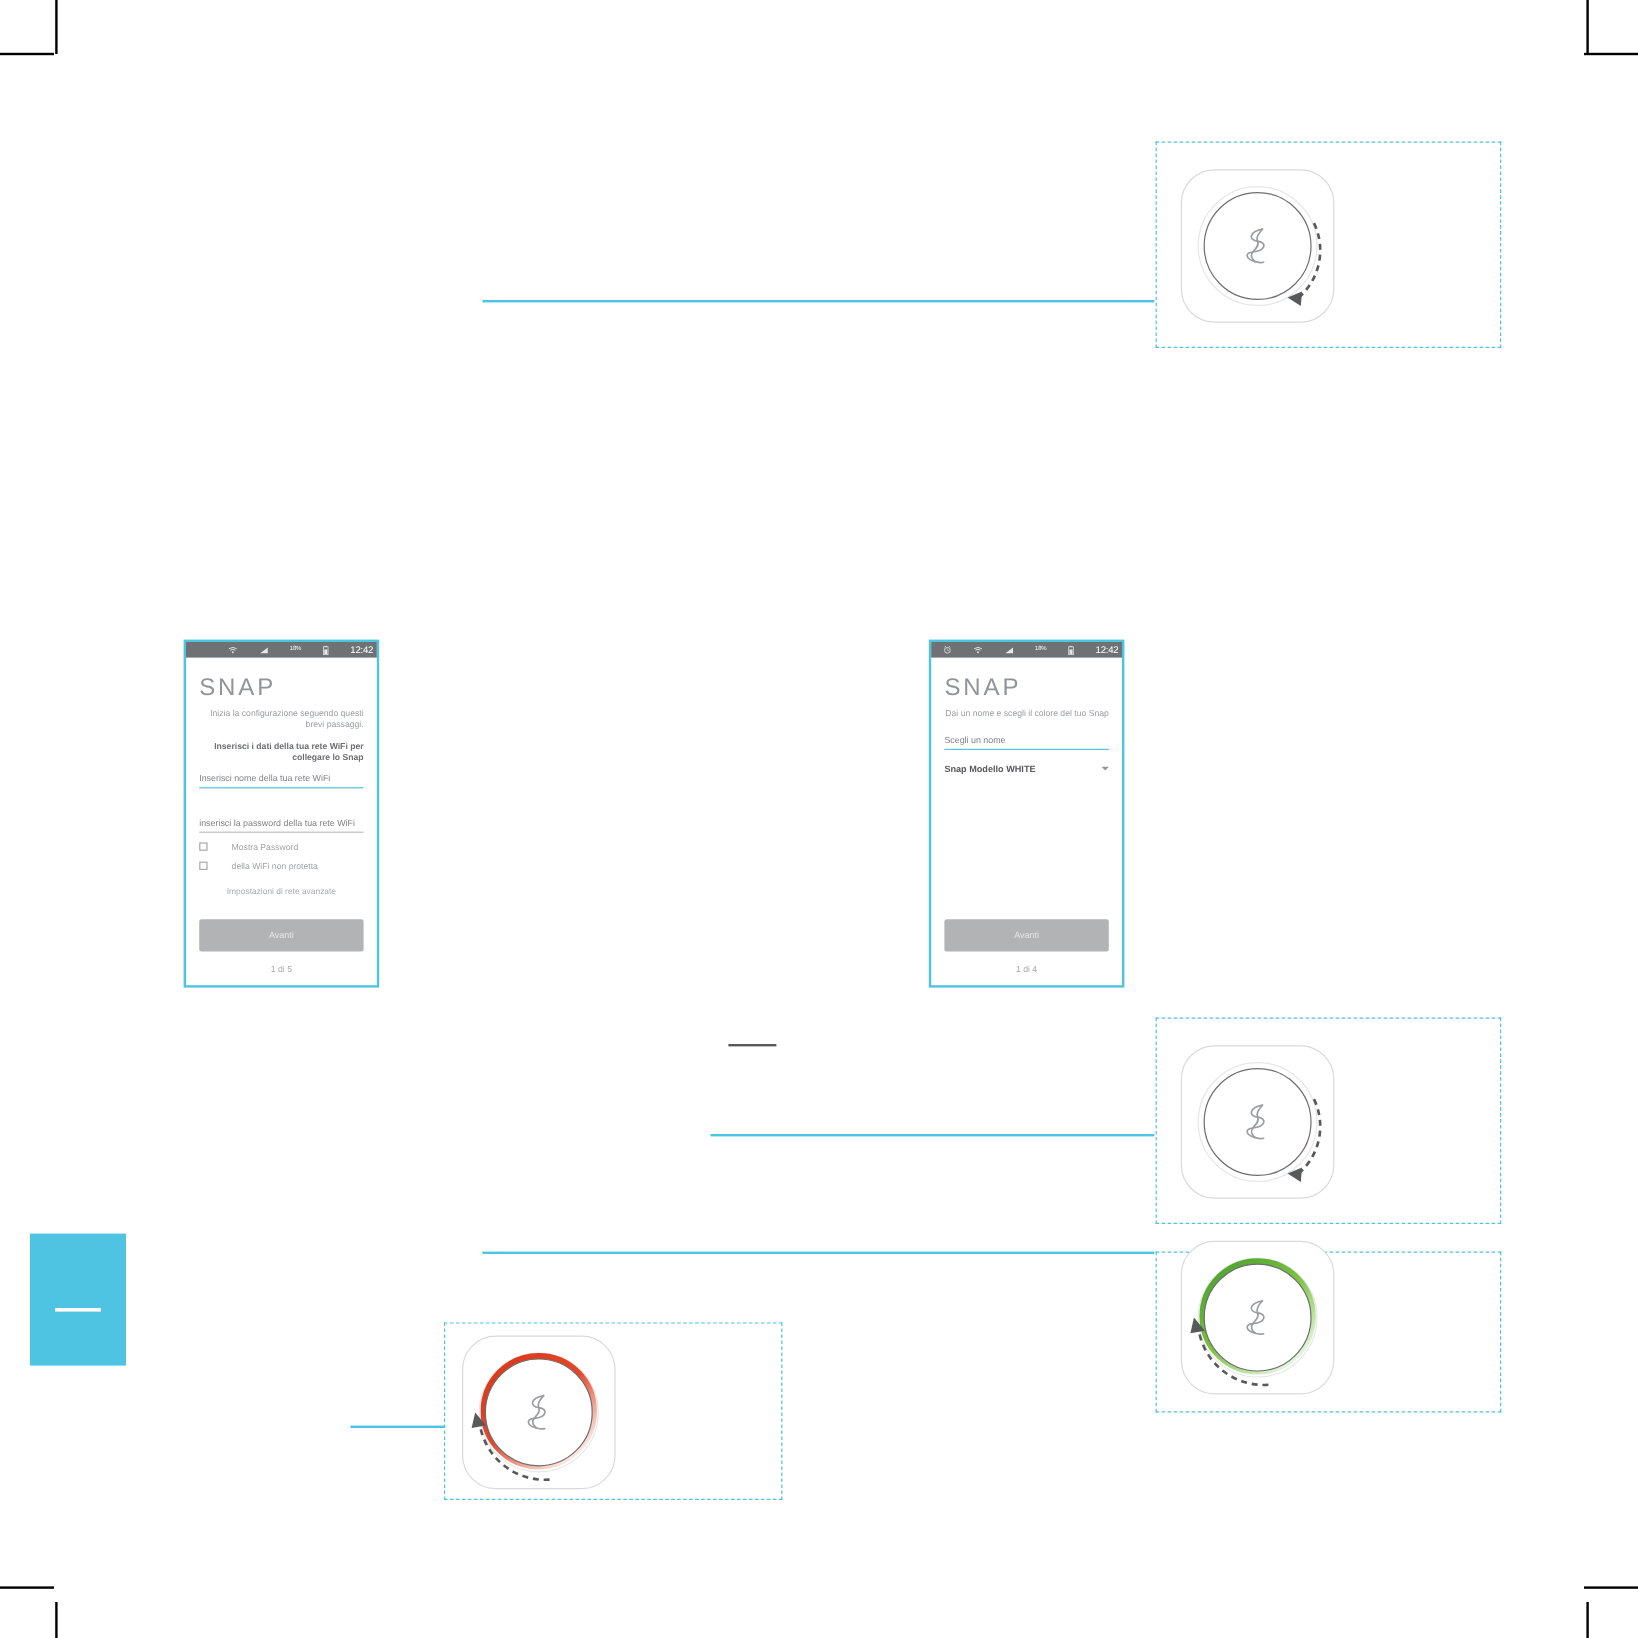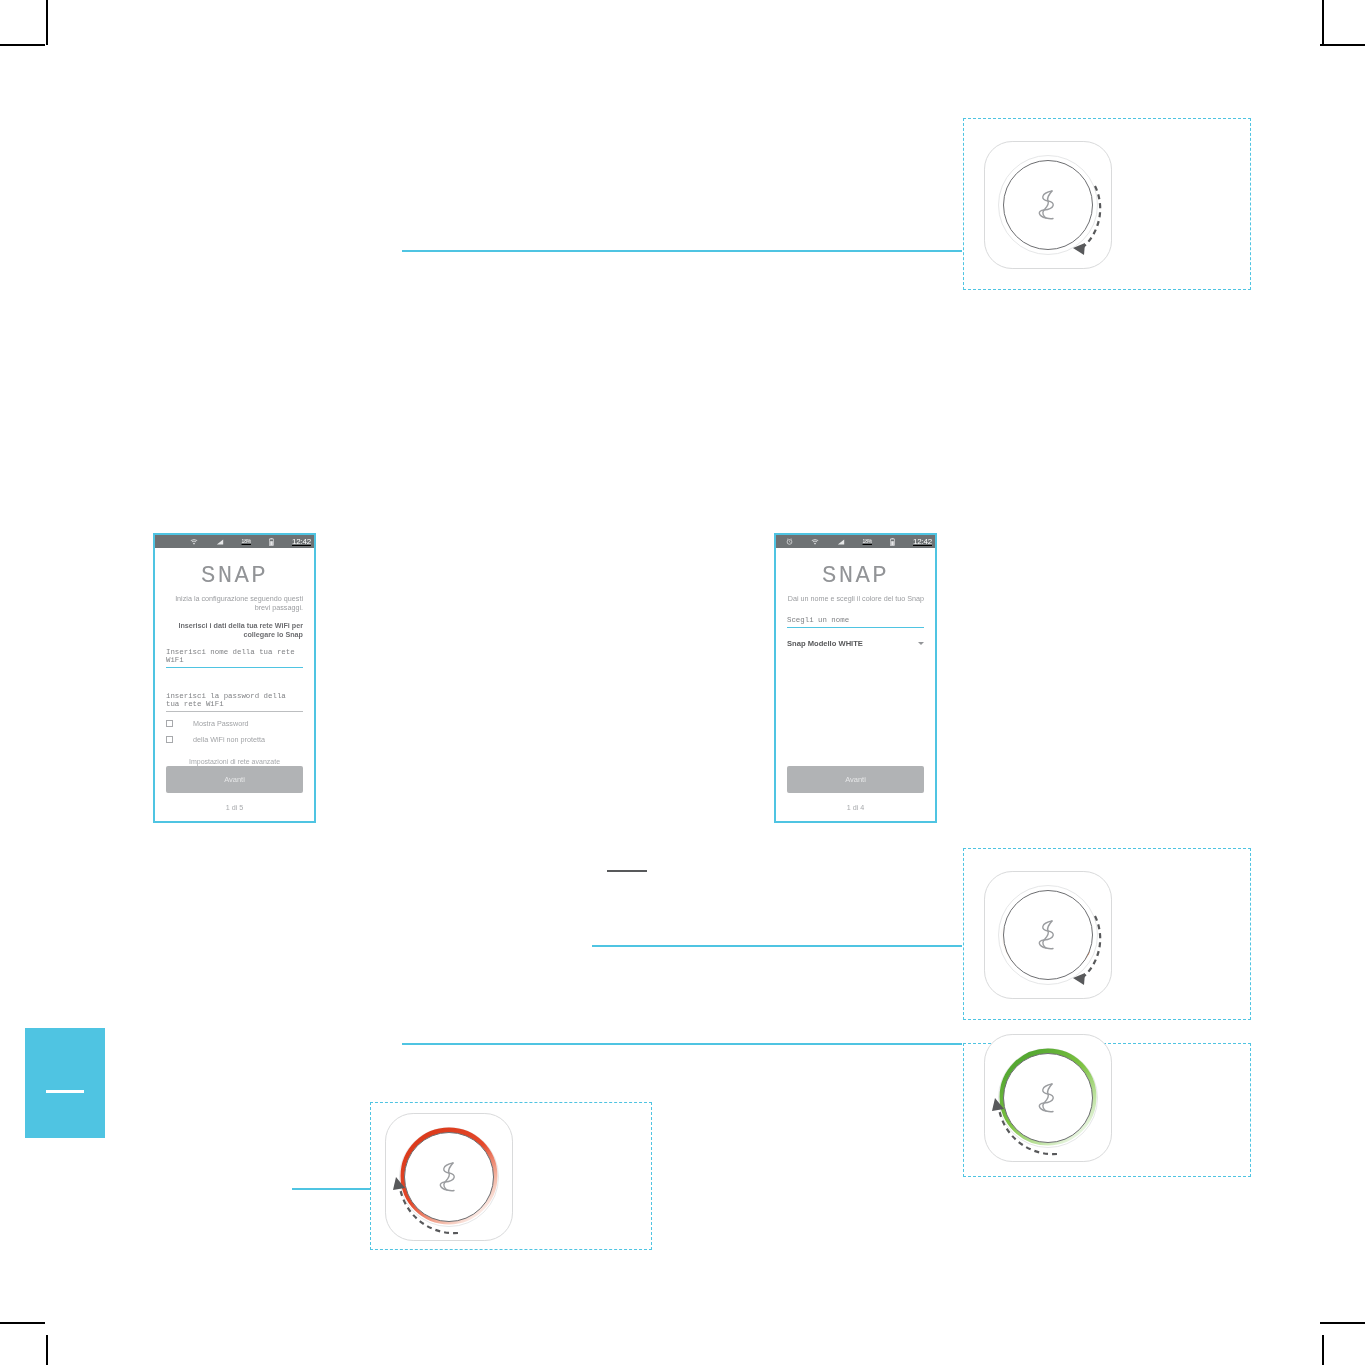--- a/index.html
+++ b/index.html
@@ -80,46 +80,44 @@
     box-sizing:border-box;
   }
   .statusbar{
     height:13px;
     background:#6e7274;
     display:flex;
     align-items:center;
     justify-content:flex-end;
     padding-right:3px;
     gap:18px;
-    text-decoration:underline;
   }
   .sb-ico{display:block;}
   .sb-time{
     color:#ffffff;
     font-size:8px;
     letter-spacing:-0.2px;
     line-height:1;
     font-family:"Liberation Sans", sans-serif;
   }
   .screen{
     padding:0 11px;
     box-sizing:border-box;
     height:calc(100% - 13px);
     display:flex;
     flex-direction:column;
     position:relative;
   }
   .brand{
-    text-align:center;
     color:#929497;
-    font-size:24px;
+    font-size:20px;
     letter-spacing:2.4px;
     font-weight:300;
     margin-top:14px;
-    font-family:Liberation Mono, monospace;
+    font-family:Liberation Sans, sans-serif;
   }
   .subtitle{
     text-align:right;
     color:#9b9da0;
     font-size:7.2px;
     line-height:9px;
     margin-top:5px;
     font-family:"Liberation Sans", sans-serif;
   }
   .prompt{
@@ -130,21 +128,21 @@
     font-weight:bold;
     margin-top:9px;
     font-family:"Liberation Sans", sans-serif;
   }
   .field{
     margin-top:9px;
     border-bottom:1px solid #4fc4e2;
     padding-bottom:3px;
     font-size:7.4px;
     color:#808285;
-    font-family:Liberation Mono, monospace;
+    font-family:Liberation Sans, sans-serif;
   }
   .field.grey{border-bottom-color:#bcbec0;}
   .field.small-gap{margin-top:24px;}
   .cbrow{
     display:flex;
     align-items:center;
     gap:20px;
     margin-top:7px;
   }
   .cbox{

